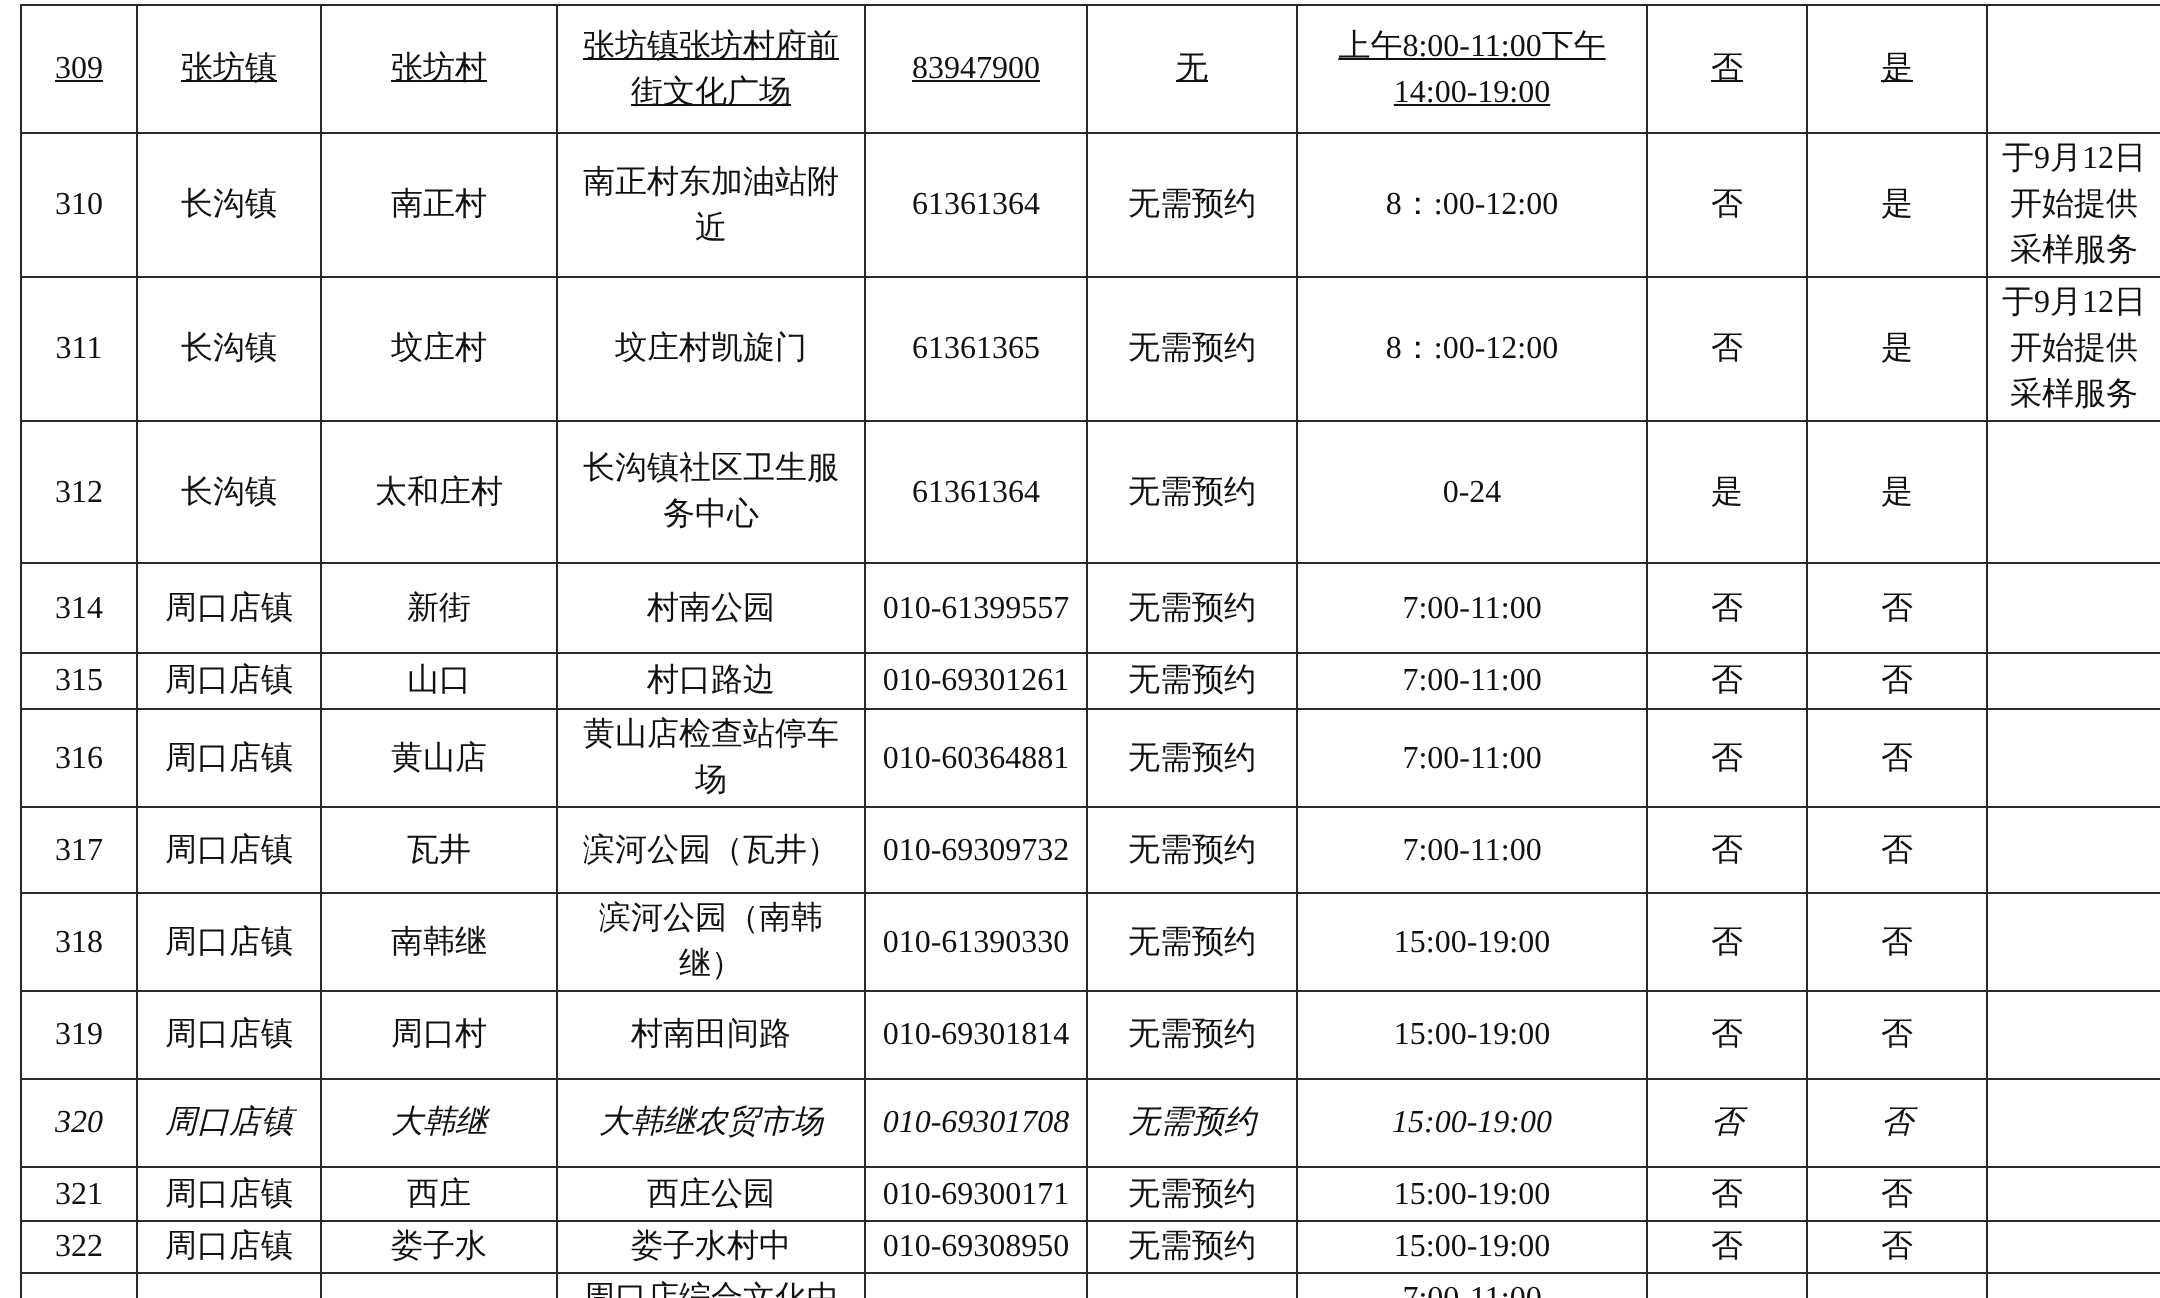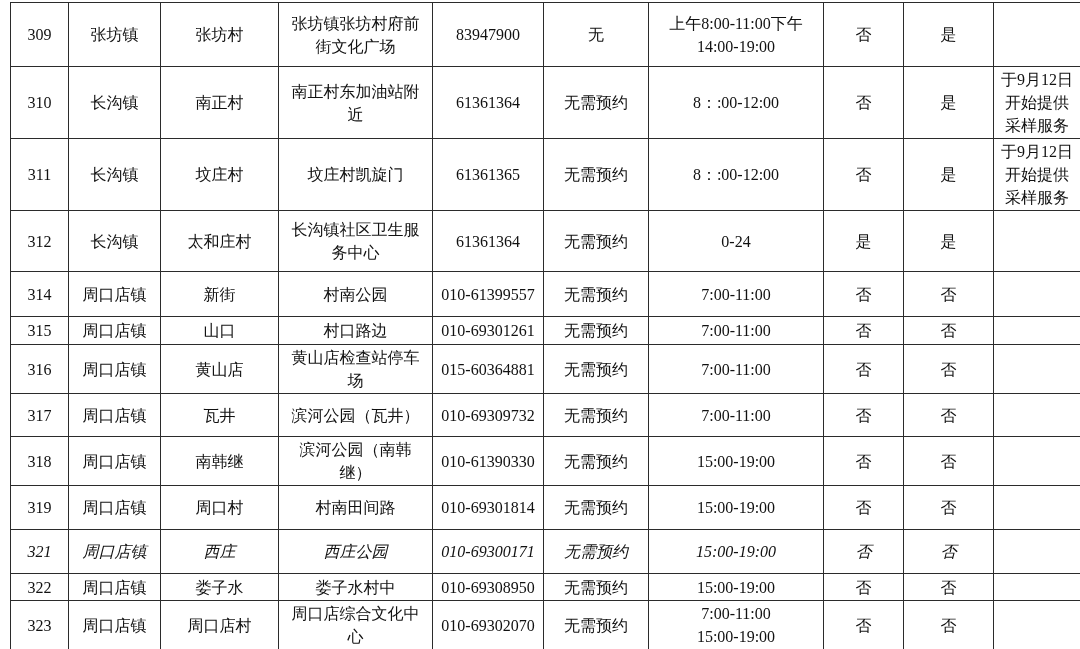--- a/index.html
+++ b/index.html
@@ -23,24 +23,24 @@
     text-align: center;
     vertical-align: middle;
     font-size: 16px;
     line-height: 23px;
     padding: 1px 6px;
     white-space: pre-line;
     overflow: hidden;
     word-break: break-all;
   }
   
-  tbody tr:nth-child(1)  { height: 64px; }
+  tbody tr:nth-child(1)  { height: 64px; text-decoration: underline; }
   tbody tr:nth-child(2)  { height: 65px; }
   tbody tr:nth-child(3)  { height: 64px; }
-  tbody tr:nth-child(4)  { height: 61px; }
+  tbody tr:nth-child(4)  { height: 71px; }
   tbody tr:nth-child(5)  { height: 45px; }
   tbody tr:nth-child(6)  { height: 28px; }
   tbody tr:nth-child(7)  { height: 25px; font-family: Liberation Serif, serif; }
   tbody tr:nth-child(8)  { height: 43px; border-radius: 13px; }
   tbody tr:nth-child(9)  { height: 25px; }
   tbody tr:nth-child(10) { height: 44px; }
   tbody tr:nth-child(11) { height: 44px; font-style: italic; }
   tbody tr:nth-child(12) { height: 27px; }
   tbody tr:nth-child(13) { height: 25px; padding-left: 16px; }
   tbody tr:nth-child(14) { height: 25px; }
@@ -136,21 +136,21 @@
         <td class="col-hours">7:00-11:00</td>
         <td class="col-flag1">否</td>
         <td class="col-flag2">否</td>
         <td class="col-note"></td>
       </tr>
       <tr>
         <td class="col-id">316</td>
         <td class="col-town">周口店镇</td>
         <td class="col-village">黄山店</td>
         <td class="col-location">黄山店检查站停车场</td>
-        <td class="col-phone">015-60364881</td>
+        <td class="col-phone">010-60364881</td>
         <td class="col-reservation">无需预约</td>
         <td class="col-hours">7:00-11:00</td>
         <td class="col-flag1">否</td>
         <td class="col-flag2">否</td>
         <td class="col-note"></td>
       </tr>
       <tr>
         <td class="col-id">317</td>
         <td class="col-town">周口店镇</td>
         <td class="col-village">瓦井</td>
@@ -173,20 +173,32 @@
         <td class="col-flag1">否</td>
         <td class="col-flag2">否</td>
         <td class="col-note"></td>
       </tr>
       <tr>
         <td class="col-id">319</td>
         <td class="col-town">周口店镇</td>
         <td class="col-village">周口村</td>
         <td class="col-location">村南田间路</td>
         <td class="col-phone">010-69301814</td>
+        <td class="col-reservation">无需预约</td>
+        <td class="col-hours">15:00-19:00</td>
+        <td class="col-flag1">否</td>
+        <td class="col-flag2">否</td>
+        <td class="col-note"></td>
+      </tr>
+      <tr>
+        <td class="col-id">320</td>
+        <td class="col-town">周口店镇</td>
+        <td class="col-village">大韩继</td>
+        <td class="col-location">大韩继农贸市场</td>
+        <td class="col-phone">010-69301708</td>
         <td class="col-reservation">无需预约</td>
         <td class="col-hours">15:00-19:00</td>
         <td class="col-flag1">否</td>
         <td class="col-flag2">否</td>
         <td class="col-note"></td>
       </tr>
       <tr>
         <td class="col-id">321</td>
         <td class="col-town">周口店镇</td>
         <td class="col-village">西庄</td>

